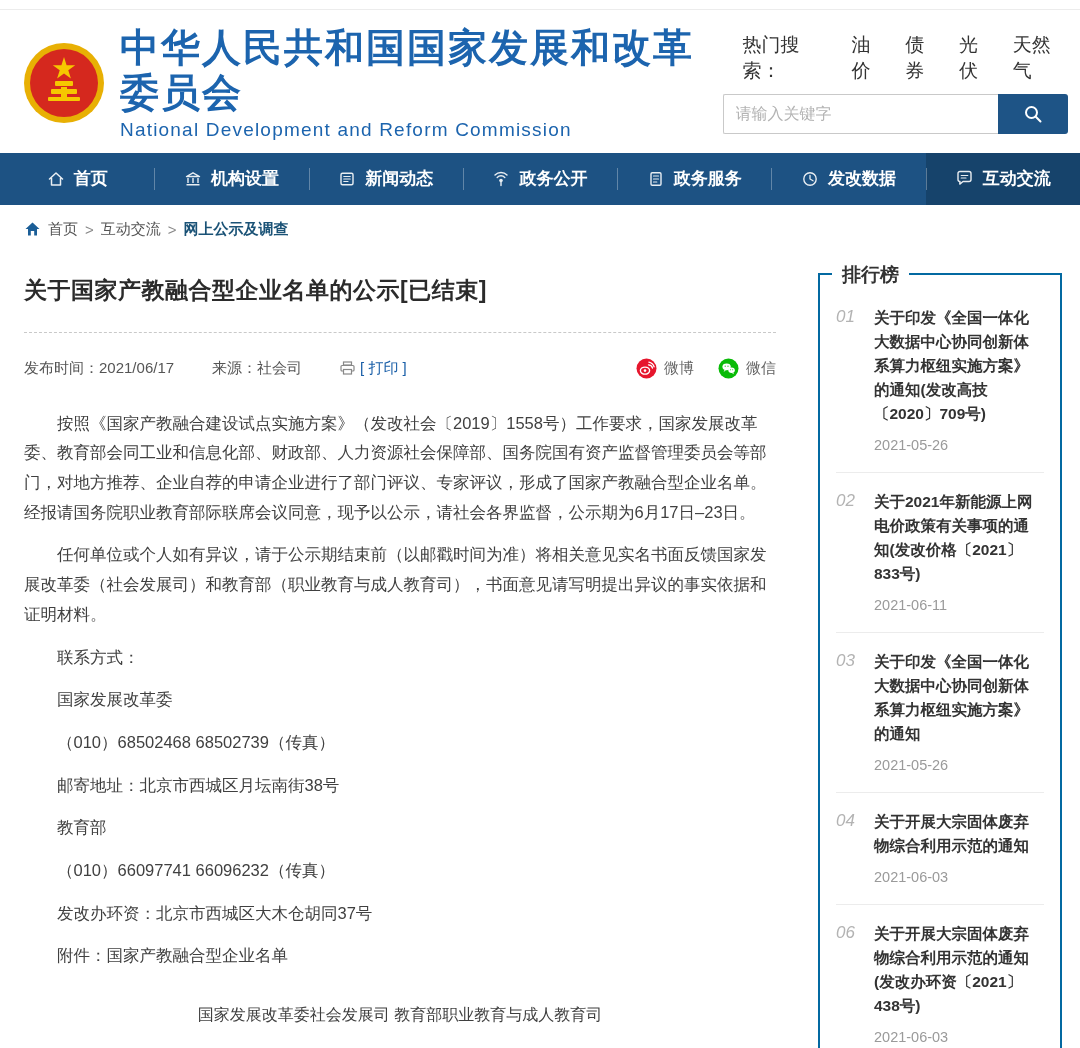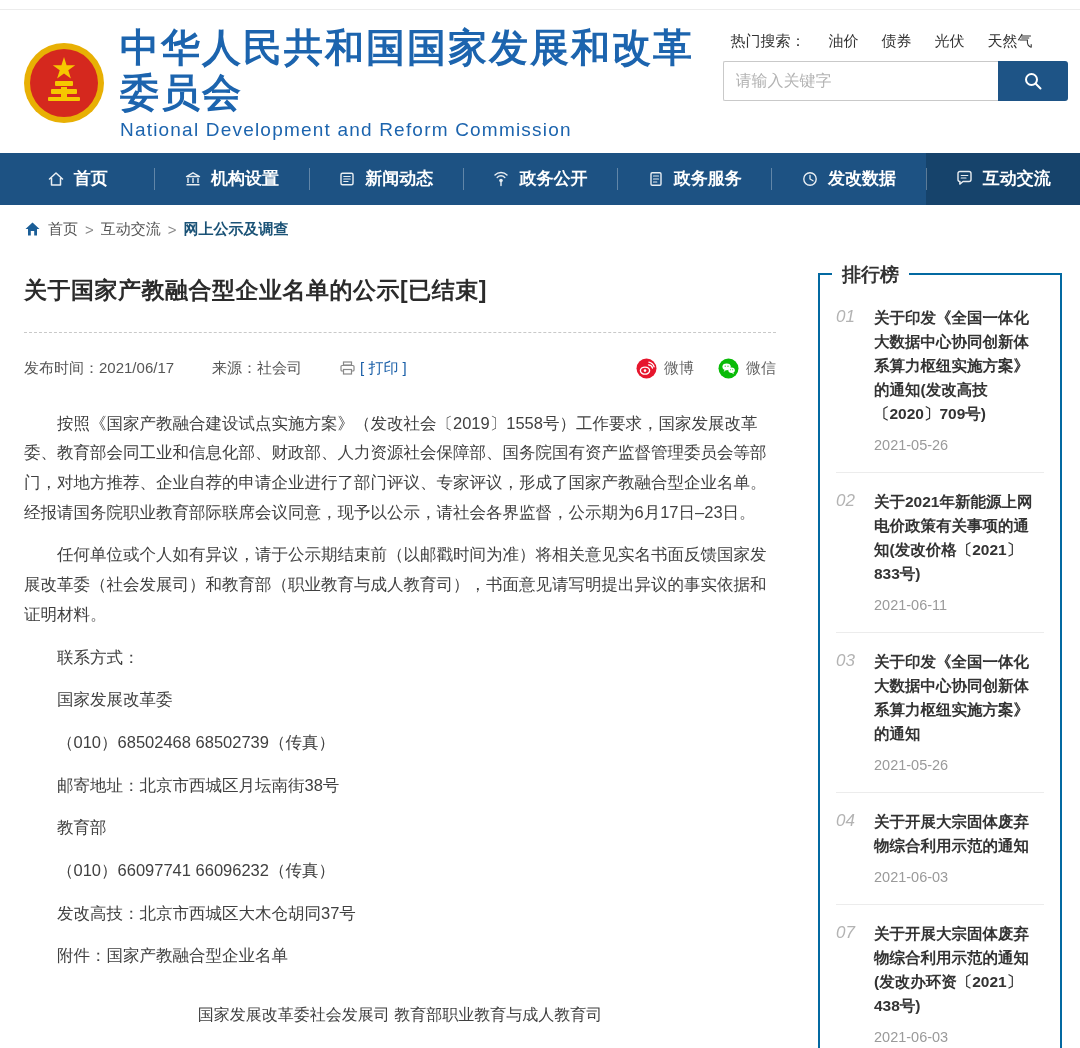--- a/index.html
+++ b/index.html
@@ -11,21 +11,21 @@
   }
   .topline { height:10px; border-bottom:1px solid #ececec; }
 
   
   .site-header { display:flex; justify-content:space-between; align-items:flex-start; padding:16px 10px 12px 22px; }
   .brand { display:flex; align-items:center; gap:14px; }
   .brand svg { flex:0 0 auto; }
   .site-title-zh { font-size:39px; font-weight:700; color:#1c64ae; letter-spacing:2px; line-height:1.15; }
   .site-title-en { font-size:19px; color:#1c64ae; letter-spacing:1.2px; margin-top:3px; }
   .search-area { width:392px; padding-top:2px; margin-right:2px; }
-  .hot-row { display:flex; gap:23px; font-size:15px; color:#333; margin:4px 0 10px 8px; }
+  .hot-row { display:flex; gap:17px; font-size:19px; color:#333; margin:4px 0 10px 20px; }
   .hot-term { color:#333; cursor:pointer; }
   .search-box { display:flex; height:40px; }
   .search-input { flex:1; border:1px solid #c9c9c9; border-right:none; padding:0 12px; font-size:16px; color:#333; outline:none; border-radius:2px 0 0 2px; }
   .search-input::placeholder { color:#b3b3b3; }
   .search-btn { width:70px; background:#1e5486; border:none; display:flex; align-items:center; justify-content:center; cursor:pointer; border-radius:0 3px 3px 0; }
 
   
   .main-nav { height:52px; background:#1d5283; display:flex; }
   .nav-item { flex:1; display:flex; align-items:center; justify-content:center; gap:9px; color:#fff; font-size:17px; font-weight:700; position:relative; cursor:pointer; }
   .nav-item + .nav-item::before { content:""; position:absolute; left:0; top:15px; height:22px; width:1px; background:rgba(255,255,255,.3); }
@@ -216,21 +216,21 @@
 
     <div class="article-body">
       <p>按照《国家产教融合建设试点实施方案》（发改社会〔2019〕1558号）工作要求，国家发展改革委、教育部会同工业和信息化部、财政部、人力资源社会保障部、国务院国有资产监督管理委员会等部门，对地方推荐、企业自荐的申请企业进行了部门评议、专家评议，形成了国家产教融合型企业名单。经报请国务院职业教育部际联席会议同意，现予以公示，请社会各界监督，公示期为6月17日–23日。</p>
       <p>任何单位或个人如有异议，请于公示期结束前（以邮戳时间为准）将相关意见实名书面反馈国家发展改革委（社会发展司）和教育部（职业教育与成人教育司），书面意见请写明提出异议的事实依据和证明材料。</p>
       <p>联系方式：</p>
       <p>国家发展改革委</p>
       <p>（010）68502468  68502739（传真）</p>
       <p>邮寄地址：北京市西城区月坛南街38号</p>
       <p>教育部</p>
       <p>（010）66097741  66096232（传真）</p>
-      <p>发改高技：北京市西城区大木仓胡同37号</p>
+      <p>发改办环资：北京市西城区大木仓胡同37号</p>
       <p>附件：国家产教融合型企业名单</p>
     </div>
 
     <div class="signature">国家发展改革委社会发展司  教育部职业教育与成人教育司</div>
     <div class="signature-date">2021年6月17日</div>
 
   </div>
 
   <div class="side-col">
     <div class="side-box">
@@ -262,21 +262,21 @@
 
       <div class="side-item">
         <span class="rank-num">04</span>
         <div class="side-item-body">
           <div class="side-item-title">关于开展大宗固体废弃物综合利用示范的通知</div>
           <div class="side-item-date">2021-06-03</div>
         </div>
       </div>
 
       <div class="side-item">
-        <span class="rank-num">07</span>
+        <span class="rank-num">06</span>
         <div class="side-item-body">
           <div class="side-item-title">关于开展大宗固体废弃物综合利用示范的通知(发改办环资〔2021〕438号)</div>
           <div class="side-item-date">2021-06-03</div>
         </div>
       </div>
 
     </div>
   </div>
 </div>
 

